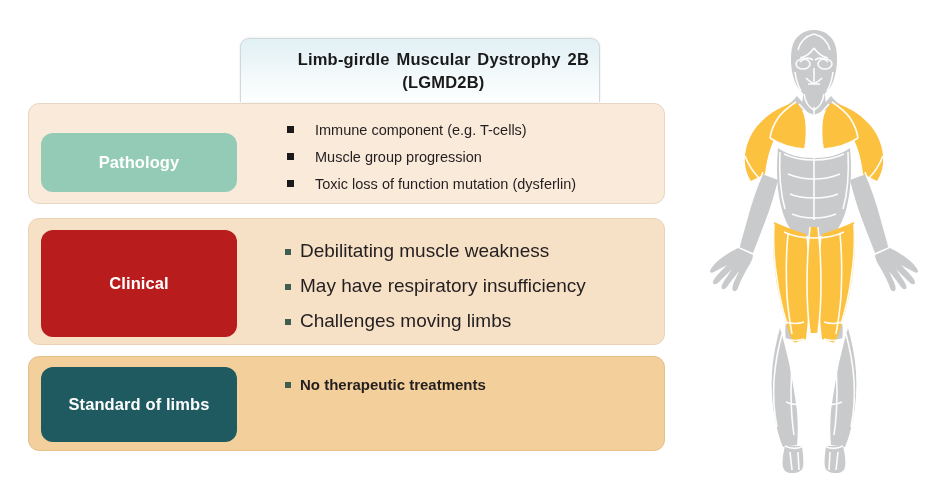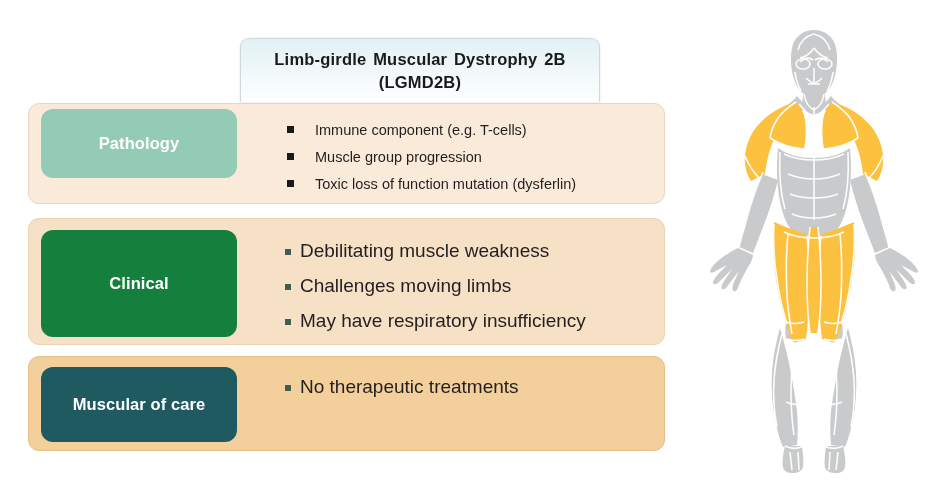--- a/index.html
+++ b/index.html
@@ -24,21 +24,21 @@
     width: 360px;
     height: 64px;
     box-sizing: border-box;
     border-radius: 9px 9px 0 0;
     background: linear-gradient(to bottom, #e2f1f5 0%, #e9f4f7 28%, #f4fafb 62%, #fdfeff 100%);
     border: 1px solid #cfd8da;
     border-bottom: none;
     box-shadow: 0 0 2px rgba(120,140,145,0.25);
     display: flex;
     align-items: center;
-    justify-content: center;
+    justify-content: flex-end;
     z-index: 4;
   }
   #title-text {
     font-size: 16.5px;
     font-weight: bold;
     color: #1a1a1a;
     text-align: center;
     line-height: 1.35;
     letter-spacing: 0.2px;
     padding: 0 10px;
@@ -83,31 +83,31 @@
     border-radius: 12px;
     display: flex;
     align-items: center;
     justify-content: center;
     color: #ffffff;
     font-weight: bold;
     text-align: center;
     letter-spacing: 0.1px;
   }
   #badge-pathology {
-    top: 5px;
+    top: 29px;
     width: 196px;
-    height: 69px;
+    height: 59px;
     background: #93cbb6;
     font-size: 16.5px;
   }
   #badge-clinical {
     top: 11px;
     width: 196px;
     height: 107px;
-    background: #15803d;
+    background: #b91c1c;
     font-size: 16.5px;
   }
   #badge-soc {
     top: 10px;
     width: 196px;
     height: 75px;
     background: #1f5a61;
     font-size: 16.5px;
   }
 
@@ -161,22 +161,23 @@
     margin-bottom: 13px;
   }
   #bullets-clinical li:last-child { margin-bottom: 0; }
 
   #bullets-soc {
     left: 256px;
     top: 19px;
     right: 12px;
   }
   #bullets-soc li {
-    font-size: 19px;
+    font-size: 15px;
     margin-bottom: 13px;
+    font-weight: bold;
   }
   #bullets-soc li:last-child { margin-bottom: 0; }
 
   #bullets-clinical .marker,
   #bullets-soc .marker {
     width: 6px;
     height: 6px;
     background: #3f5d51;
     margin-right: 9px;
     position: relative;
@@ -228,32 +229,32 @@
   <div class="badge" id="badge-clinical">
     <span>Clinical</span>
   </div>
   <ul class="bullets" id="bullets-clinical">
     <li>
       <span class="marker"></span>
       <span>Debilitating muscle weakness</span>
     </li>
     <li>
       <span class="marker"></span>
+      <span>May have respiratory insufficiency</span>
+    </li>
+    <li>
+      <span class="marker"></span>
       <span>Challenges moving limbs</span>
-    </li>
-    <li>
-      <span class="marker"></span>
-      <span>May have respiratory insufficiency</span>
     </li>
   </ul>
 </div>
 
 <div class="row" id="row-soc">
   <div class="badge" id="badge-soc">
-    <span>Muscular of care</span>
+    <span>Standard of limbs</span>
   </div>
   <ul class="bullets" id="bullets-soc">
     <li>
       <span class="marker"></span>
       <span>No therapeutic treatments</span>
     </li>
   </ul>
 </div>
 
 <div id="anatomy-figure">

